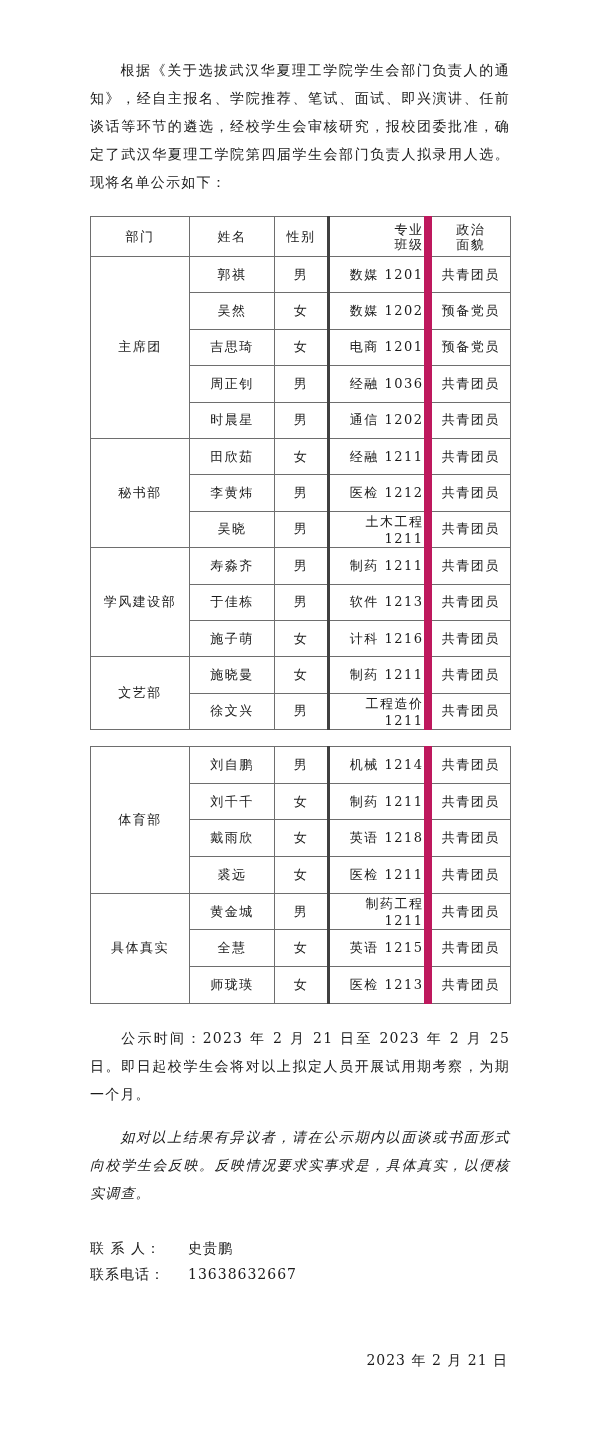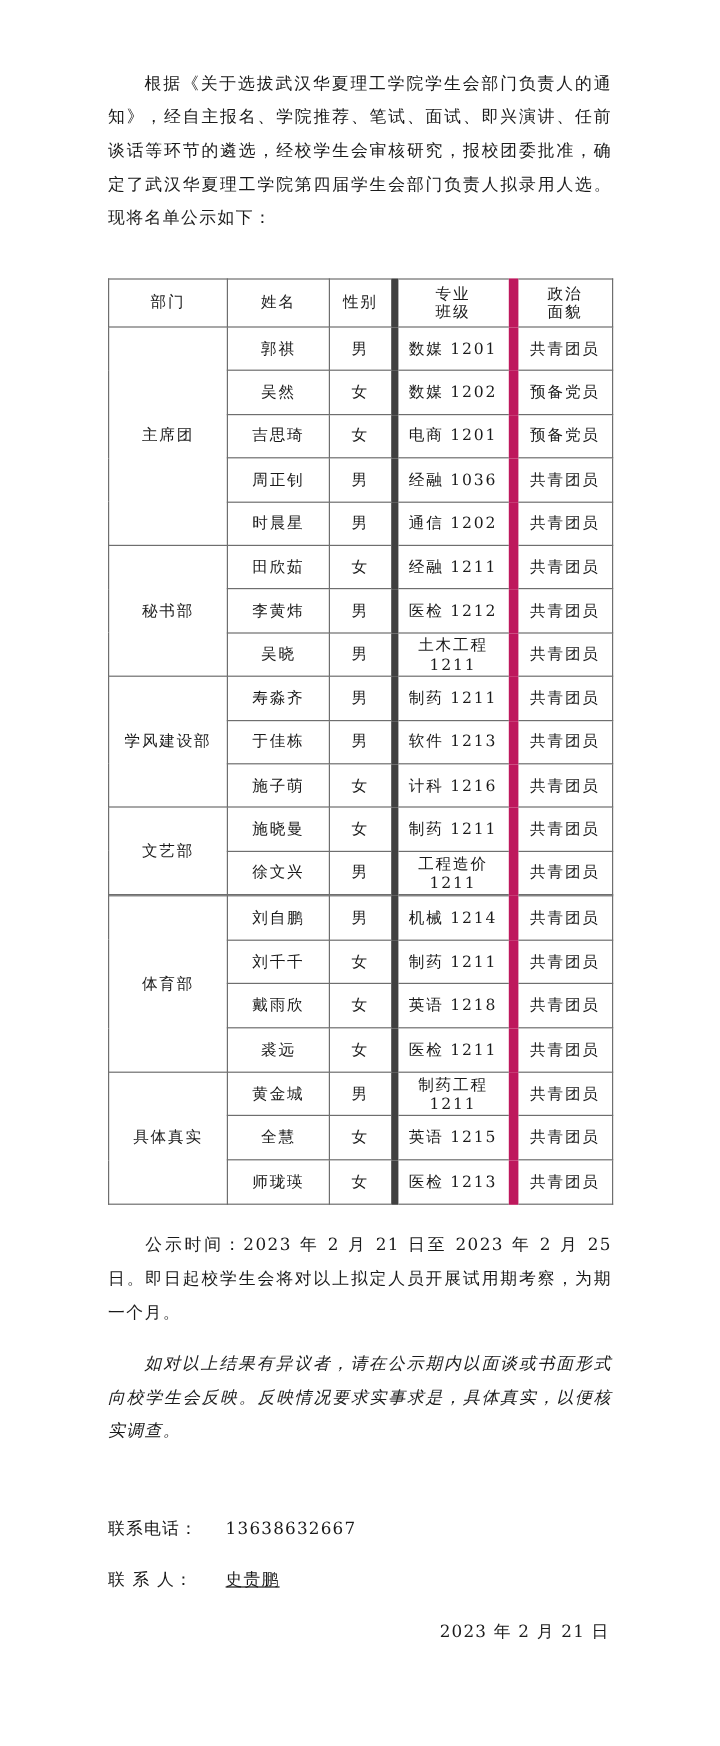--- a/index.html
+++ b/index.html
@@ -20,32 +20,32 @@
     font-size: 13px;
   }
   table.roster td, table.roster th {
     border: 1px solid #6e6e6e; text-align: center; vertical-align: middle;
     padding: 0; font-weight: normal; letter-spacing: 1.5px;
   }
   table.roster th { font-size: 13px; line-height: 15px; }
   table.roster .hdr { height: 40px; }
   .t1 tr.row { height: 36.4px; }
   .t2 tr.row { height: 36.7px; }
-  table.roster td.c3, table.roster th.c3 { border-left: 6px solid #404040; }
+  table.roster td.c3, table.roster th.c3 { border-left: 3px solid #404040; text-align: right; }
   table.roster td.c4, table.roster th.c4 { border-left: 8px solid #be185d; }
   .contact { position: absolute; left: 90px; font-size: 14px; line-height: 26px; letter-spacing: 1px; }
   .contact .lab { display: inline-block; width: 98px; }
   .sign { position: absolute; right: 92px; text-align: right; font-size: 14px; line-height: 28px; letter-spacing: 1px; }
 </style>
 </head>
 <body>
 
 <p class="para" style="top:56px;"><span class="indent"></span><span>根据《关于选拔武汉华夏理工学院学生会部门负责人的通知》，经自主报名、学院推荐、笔试、面试、即兴演讲、任前谈话等环节的遴选，经校学生会审核研究，报校团委批准，确定了武汉华夏理工学院第四届学生会部门负责人拟录用人选。现将名单公示如下：</span></p>
 
-<table class="roster t1" style="top:232px;">
+<table class="roster t1" style="top:216px;">
   <colgroup>
       <col style="width:99px">
       <col style="width:85px">
       <col style="width:54px">
       <col style="width:99px">
       <col style="width:83px">
     </colgroup>
   <tbody>
       <tr class="hdr">
     <th>部门</th>
@@ -194,21 +194,21 @@
         <td class="c3">医检 1213</td>
         <td class="c4">共青团员</td>
       </tr>
     </tbody>
 </table>
 
 <p class="para" style="top:1024px;"><span class="indent"></span><span>公示时间：2023 年 2 月 21 日至 2023 年 2 月 25 日。即日起校学生会将对以上拟定人员开展试用期考察，为期一个月。</span></p>
 
 <p class="para" style="top:1123px;font-style:italic;"><span class="indent"></span><span>如对以上结果有异议者，请在公示期内以面谈或书面形式向校学生会反映。反映情况要求实事求是，具体真实，以便核实调查。</span></p>
 
-<div class="contact" style="top:1304px;text-decoration:underline;">
+<div class="contact" style="top:1235px;">
   <span class="lab">联 系 人：</span><span>史贵鹏</span>
 </div>
 <div class="contact" style="top:1261px;">
   <span class="lab">联系电话：</span><span>13638632667</span>
 </div>
 
 <div class="sign" style="top:1346px;">
   <div>2023 年 2 月 21 日</div>
 </div>
 

